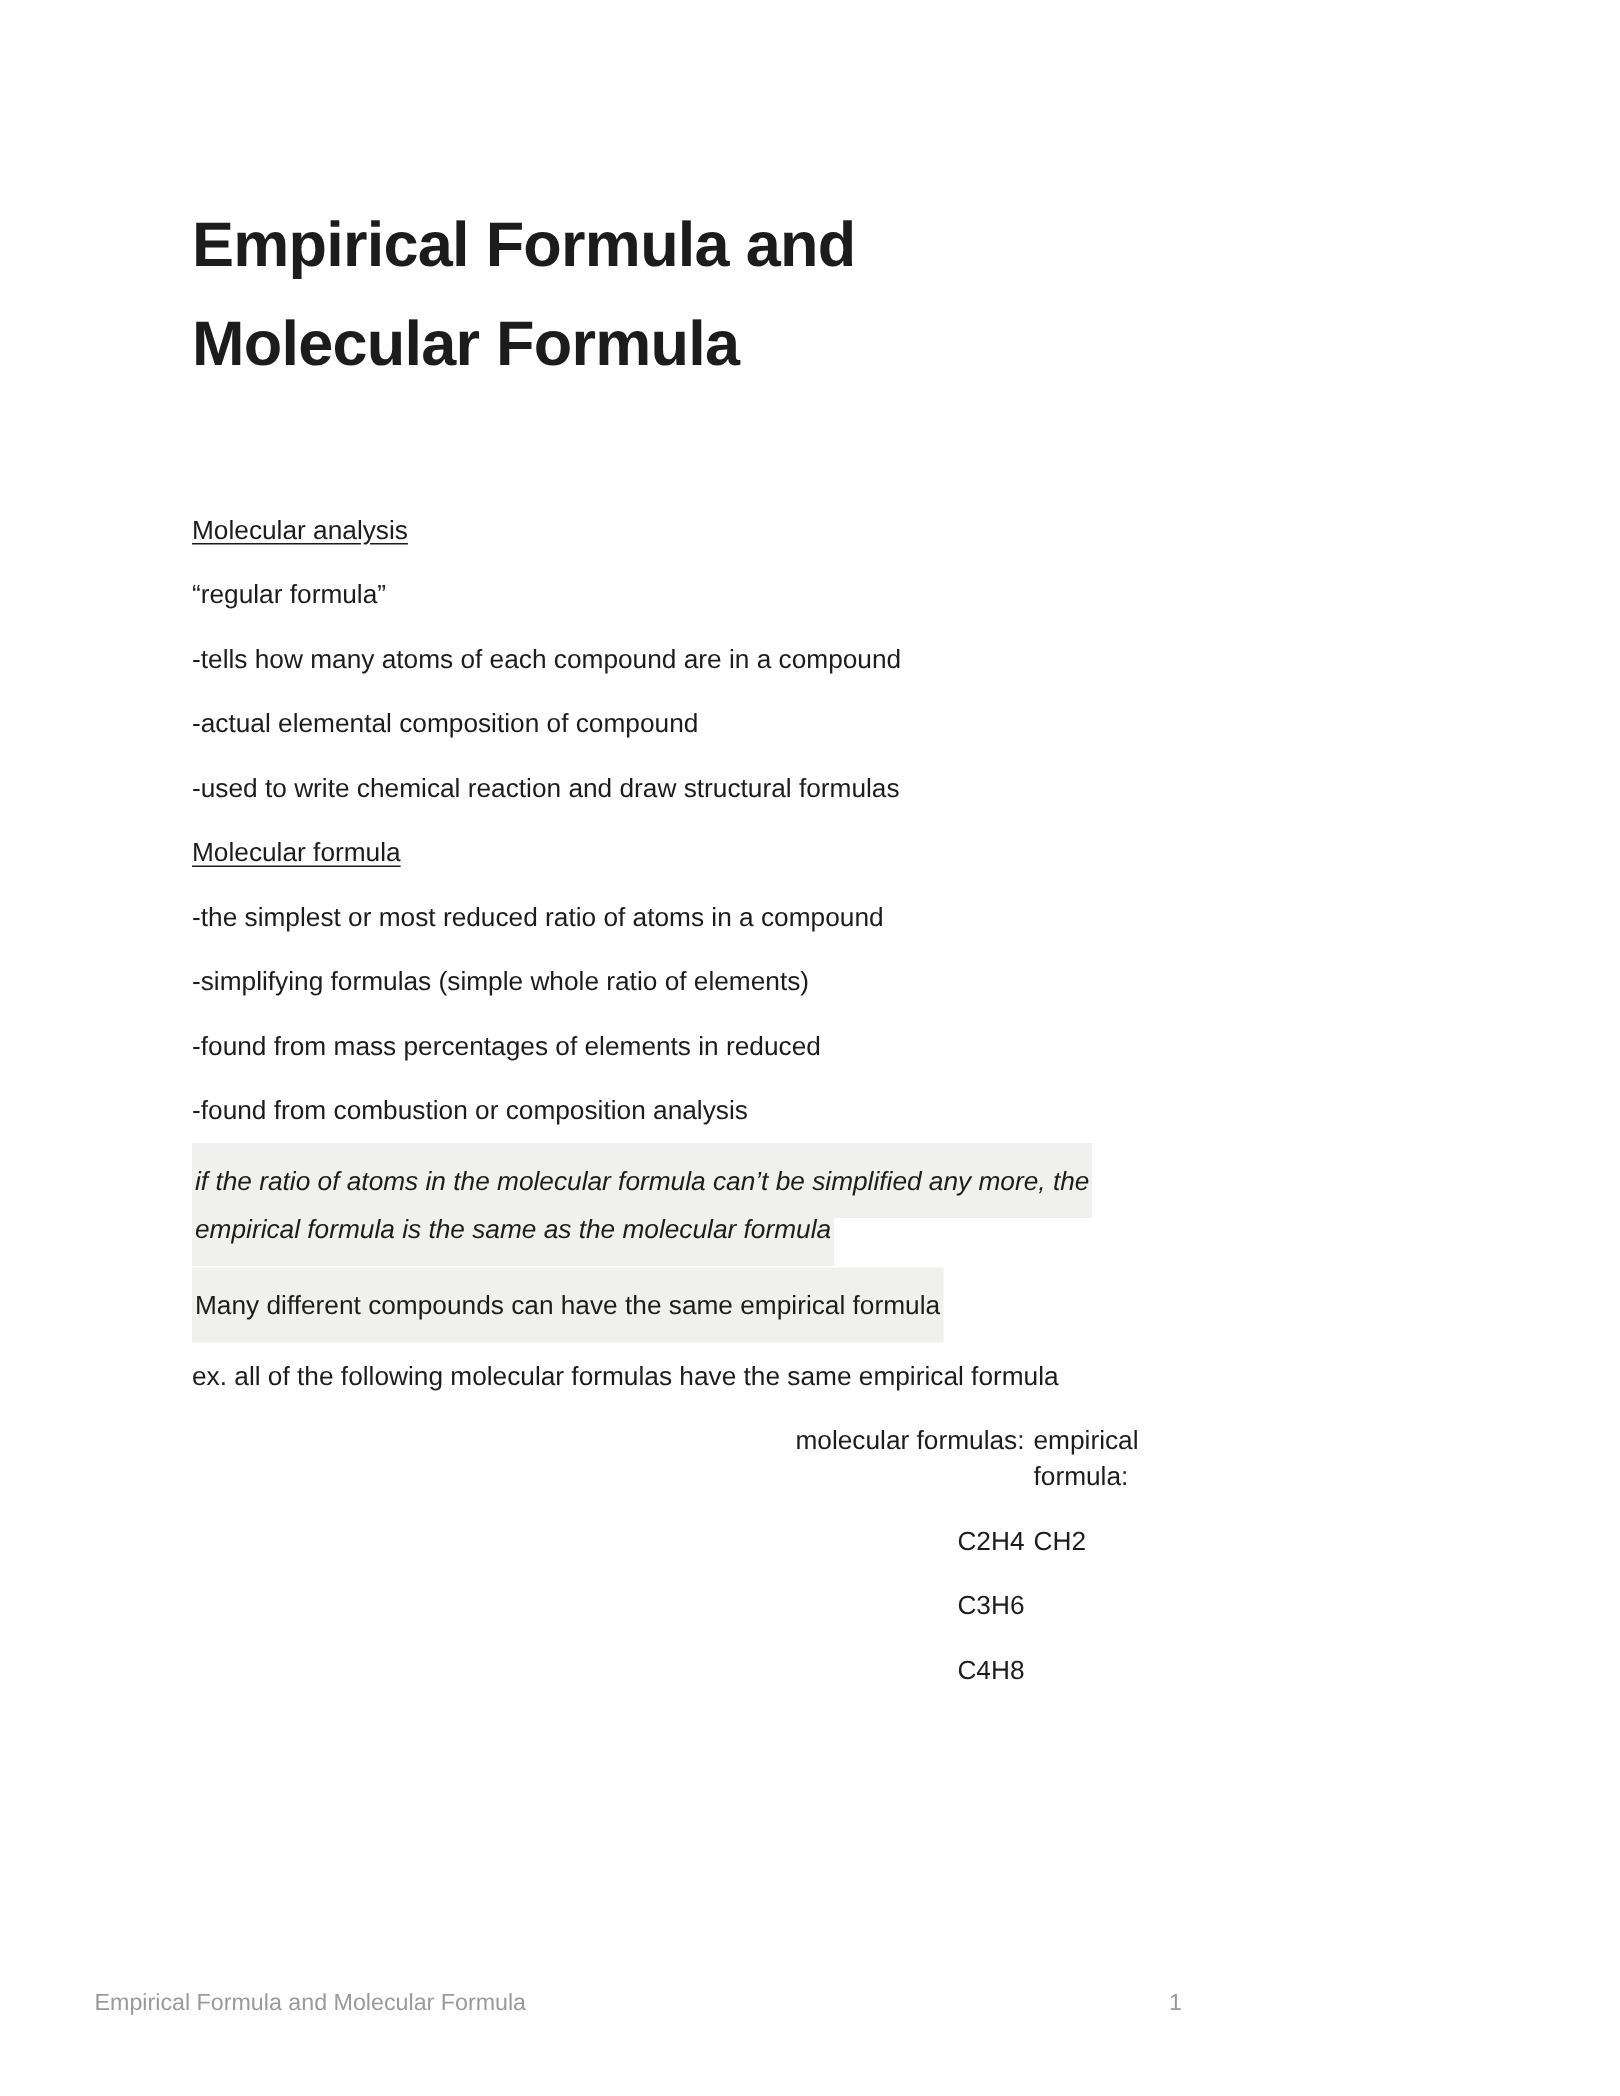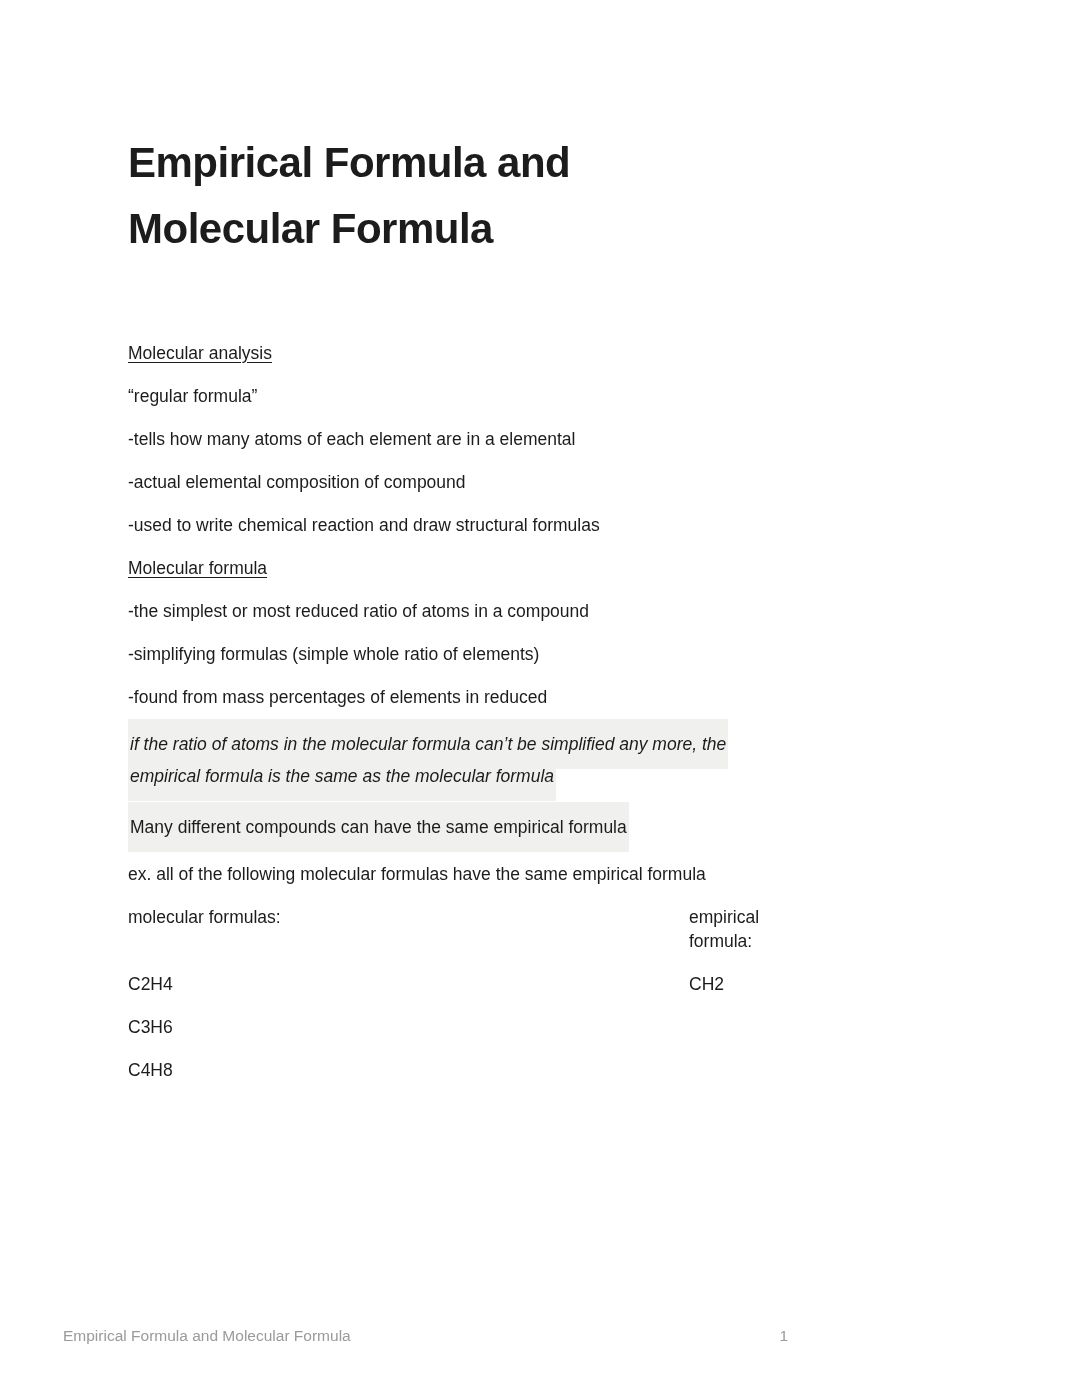--- a/index.html
+++ b/index.html
@@ -51,21 +51,21 @@
     background: var(--highlight, #f0f0ee);
     padding: 15px 2px;
     box-decoration-break: clone;
     -webkit-box-decoration-break: clone;
   }
   .ex-row {
     display: flex;
     margin: 0 0 19px 0;
     line-height: 24px;
   }
-  .ex-row .col-left { width: 555px; flex: 0 0 555px; }
+  .ex-row .col-left { width: 555px; flex: 0 0 555px; text-align: right; }
   .ex-row .col-right { padding-left: 6px; }
   .footer {
     position: absolute;
     left: 63px;
     right: 68px;
     bottom: 52px;
     display: flex;
     justify-content: space-between;
     align-items: baseline;
     font-size: 15.5px;
@@ -76,28 +76,29 @@
 <body>
 
 <div class="page">
 
   <h1 class="doc-title">Empirical Formula and Molecular Formula</h1>
 
   <div class="content">
 
     <p class="line heading">Molecular analysis</p>
     <p class="line">“regular formula”</p>
-    <p class="line">-tells how many atoms of each element are in a elemental</p>
+    <p class="line">-tells how many atoms of each compound are in a compound</p>
     <p class="line">-actual elemental composition of compound</p>
     <p class="line">-used to write chemical reaction and draw structural formulas</p>
 
     <p class="line heading gap">Molecular formula</p>
     <p class="line">-the simplest or most reduced ratio of atoms in a compound</p>
     <p class="line">-simplifying formulas (simple whole ratio of elements)</p>
     <p class="line">-found from mass percentages of elements in reduced</p>
+    <p class="line">-found from combustion or composition analysis</p>
 
     <p class="line note italic gap"><span class="hl">if the ratio of atoms in the molecular formula can’t be simplified any more, the empirical formula is the same as the molecular formula</span></p>
 
     <p class="line note gap"><span class="hl">Many different compounds can have the same empirical formula</span></p>
 
     <p class="line gap">ex. all of the following molecular formulas have the same empirical formula</p>
 
     <div class="ex-row">
       <span class="col-left">molecular formulas:</span>
       <span class="col-right">empirical formula:</span>

